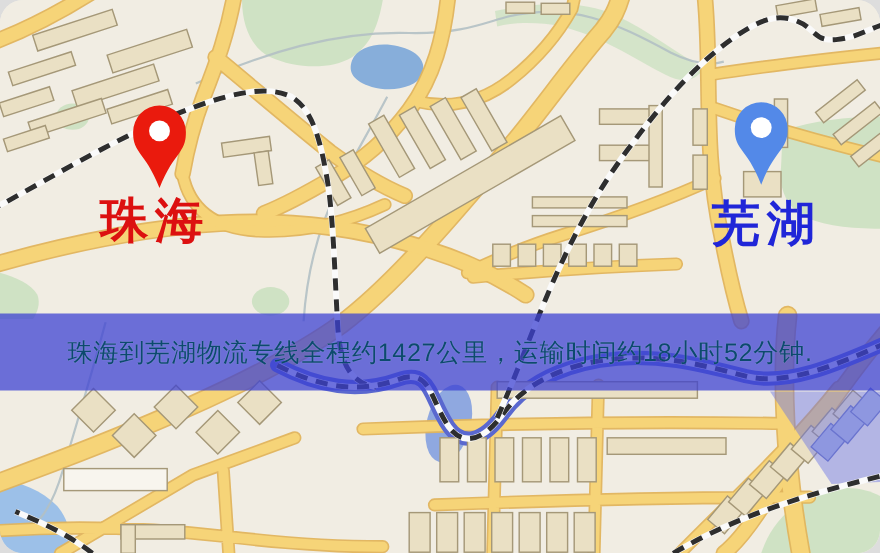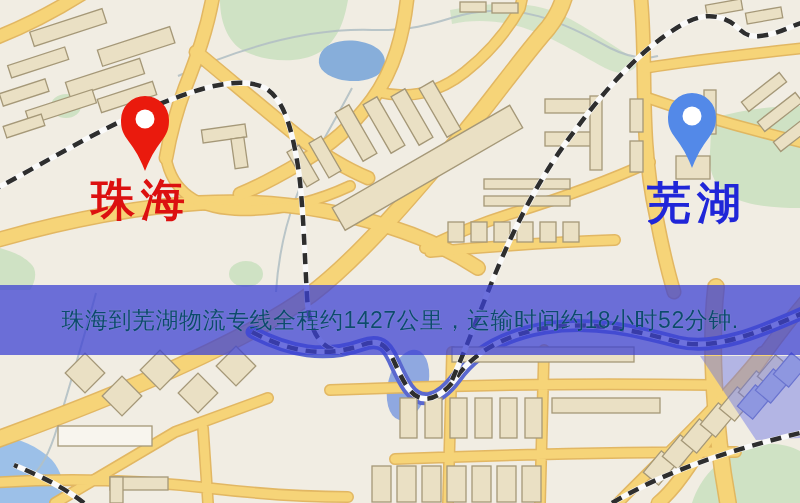--- a/index.html
+++ b/index.html
@@ -1,18 +1,18 @@
 <!DOCTYPE html>
 <html><head>
 <meta charset="utf-8">
 <style>
   html,body{margin:0;padding:0;background:#ddd;}
   #stage{
     position:relative;width:800px;height:503px;overflow:hidden;
-    font-family:"Liberation Sans",sans-serif;background:#f1ede3;
+    font-family:"Liberation Sans",sans-serif;background:#f1ede3;border-radius:21px;
   }
   #stage svg{position:absolute;left:0;top:0;display:block;}
   .map-label{
     font-family:"DejaVu Serif","Liberation Serif",serif;
     font-weight:bold;font-size:44px;letter-spacing:6px;
   }
   #banner{
     position:absolute;left:0;top:285px;width:800px;height:70px;
     background:rgba(60,65,210,0.74);
     display:flex;align-items:center;justify-content:center;

